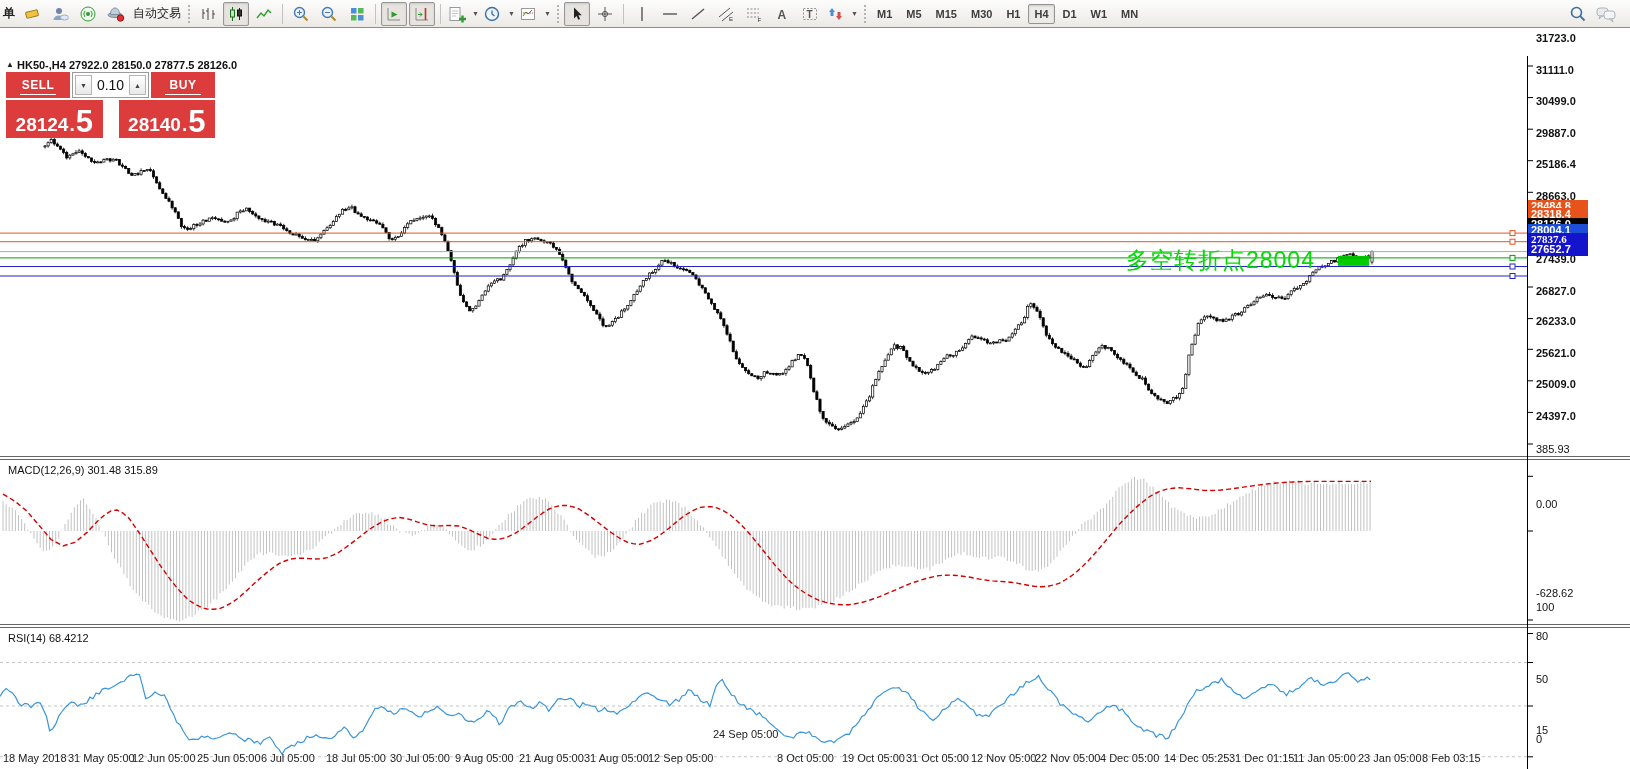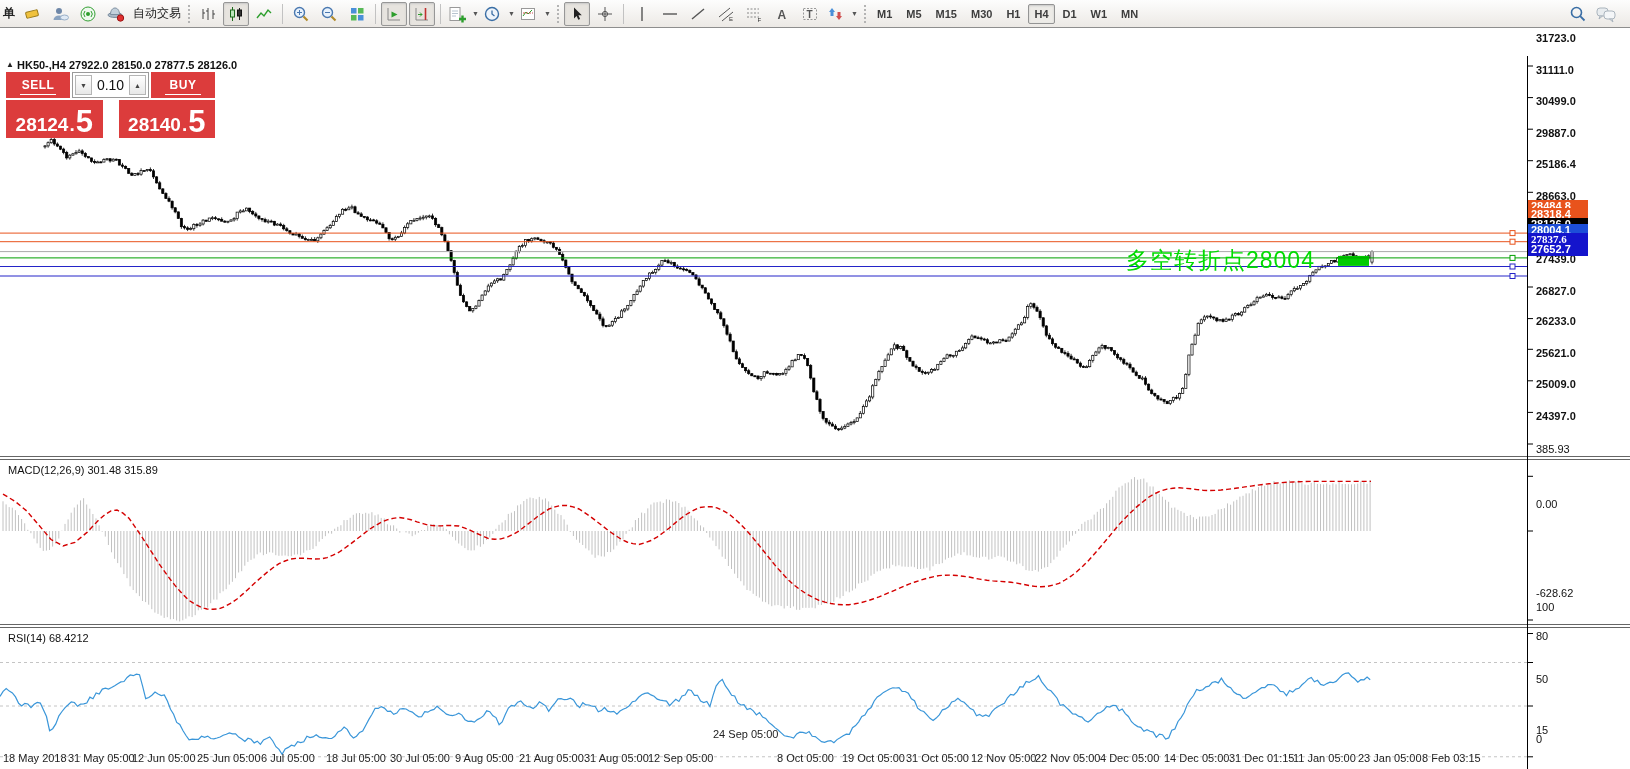--- a/index.html
+++ b/index.html
@@ -1698,20 +1698,20 @@
         <div class="tlabel" style="left: 519px; top: 724px;">21 Aug 05:00</div>
         <div class="tlabel" style="left: 584px; top: 724px;">31 Aug 05:00</div>
         <div class="tlabel" style="left: 648px; top: 724px;">12 Sep 05:00</div>
         <div class="tlabel" style="left: 713px; top: 700px;">24 Sep 05:00</div>
         <div class="tlabel" style="left: 777px; top: 724px;">8 Oct 05:00</div>
         <div class="tlabel" style="left: 842px; top: 724px;">19 Oct 05:00</div>
         <div class="tlabel" style="left: 906px; top: 724px;">31 Oct 05:00</div>
         <div class="tlabel" style="left: 971px; top: 724px;">12 Nov 05:00</div>
         <div class="tlabel" style="left: 1035px; top: 724px;">22 Nov 05:00</div>
         <div class="tlabel" style="left: 1100px; top: 724px;">4 Dec 05:00</div>
-        <div class="tlabel" style="left: 1164px; top: 724px;">14 Dec 05:00</div>
+        <div class="tlabel" style="left: 1164px; top: 724px;">14 Dec 05:25</div>
         <div class="tlabel" style="left: 1229px; top: 724px;">31 Dec 01:15</div>
         <div class="tlabel" style="left: 1293px; top: 724px;">11 Jan 05:00</div>
         <div class="tlabel" style="left: 1358px; top: 724px;">23 Jan 05:00</div>
         <div class="tlabel" style="left: 1422px; top: 724px;">8 Feb 03:15</div>
       </div>
   </div>
 </div>
 
 </body></html>

